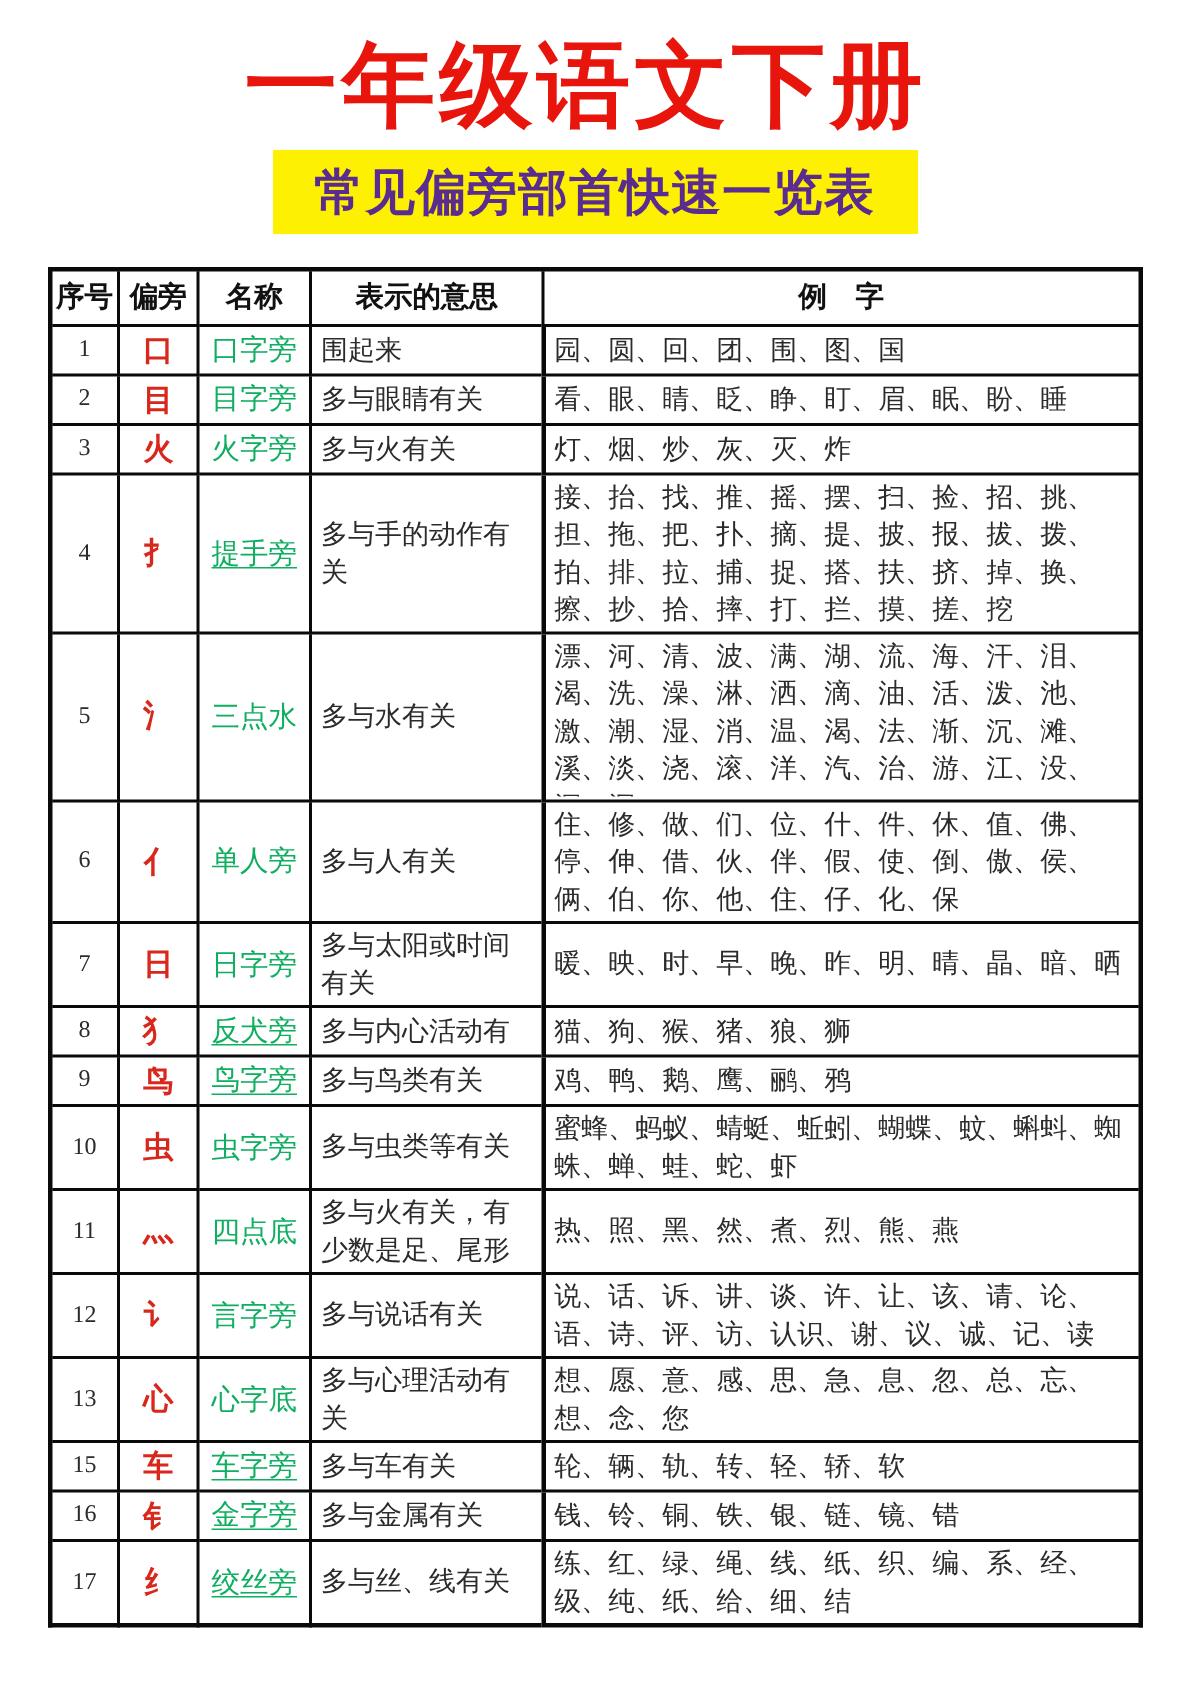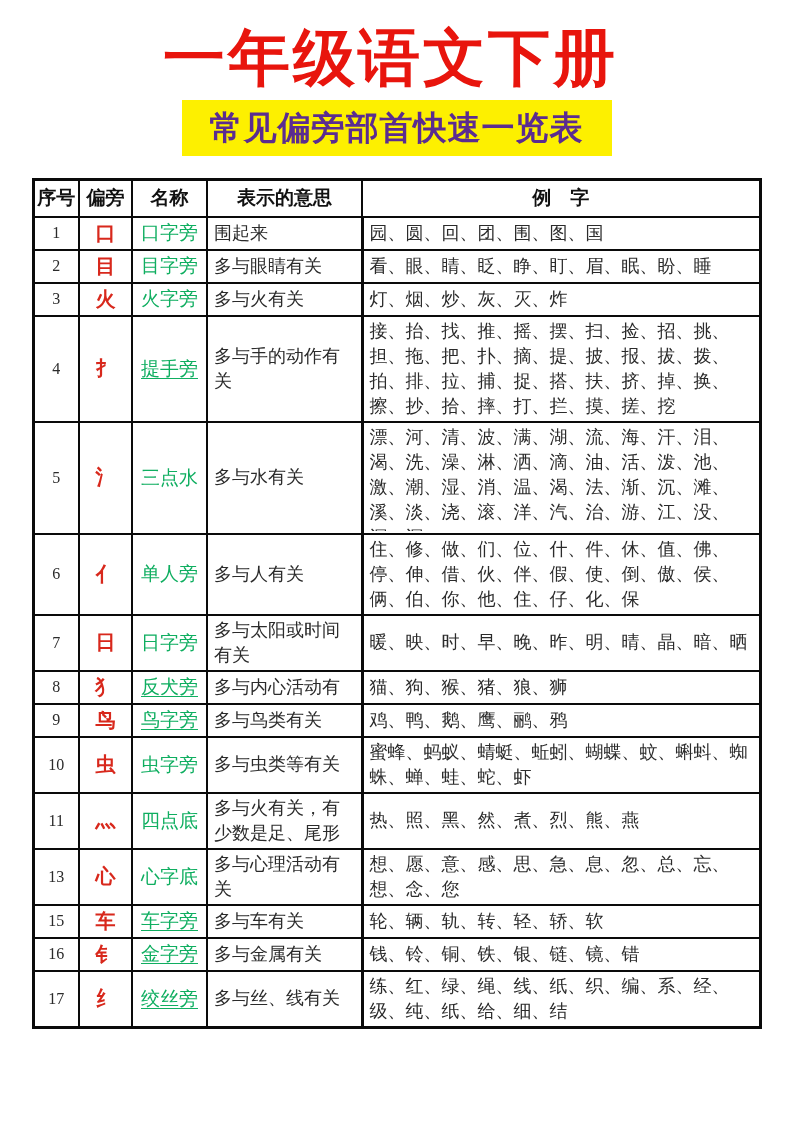--- a/index.html
+++ b/index.html
@@ -230,20 +230,32 @@
     <td class="c-name">
       <span class="name-text">四点底</span>
     </td>
     <td class="c-mean">多与火有关，有少数是足、尾形</td>
     <td class="c-ex">
       <div>热、照、黑、然、煮、烈、熊、燕</div>
 
     </td>
   </tr>
         <tr>
+    <td class="c-no">12</td>
+    <td class="c-rad">讠</td>
+    <td class="c-name">
+      <span class="name-text">言字旁</span>
+    </td>
+    <td class="c-mean">多与说话有关</td>
+    <td class="c-ex">
+      <div>说、话、诉、讲、谈、许、让、该、请、论、语、诗、评、访、认识、谢、议、诚、记、读</div>
+
+    </td>
+  </tr>
+        <tr>
     <td class="c-no">13</td>
     <td class="c-rad">心</td>
     <td class="c-name">
       <span class="name-text">心字底</span>
     </td>
     <td class="c-mean">多与心理活动有关</td>
     <td class="c-ex">
       <div>想、愿、意、感、思、急、息、忽、总、忘、想、念、您</div>
 
     </td>

